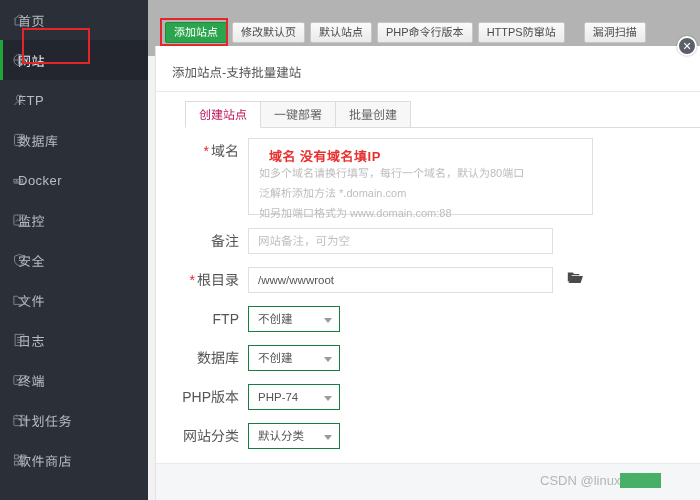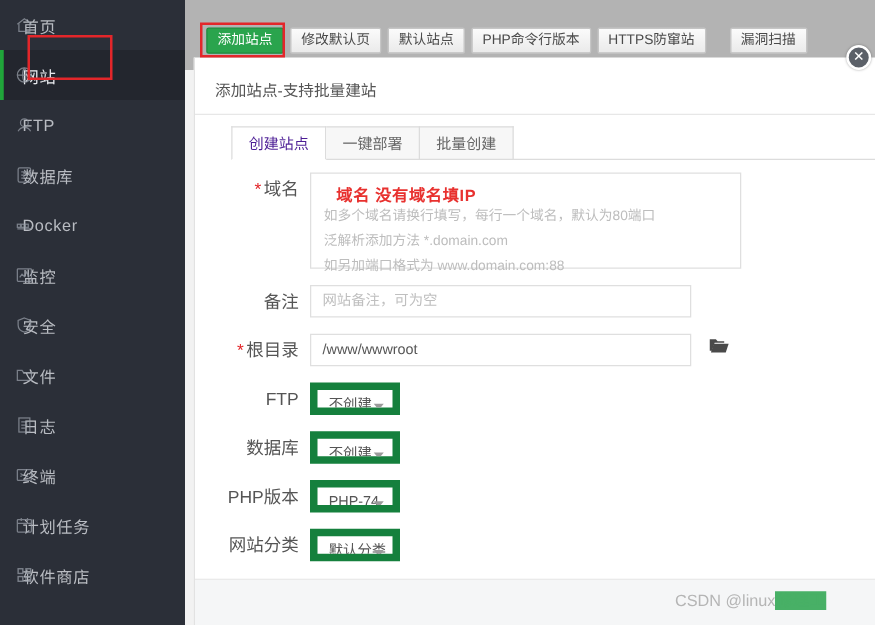--- a/index.html
+++ b/index.html
@@ -164,21 +164,21 @@
     color: #666;
     background: #f7f7f7;
     border: 1px solid #dcdcdc;
     border-left: none;
     box-sizing: border-box;
     white-space: nowrap;
   }
   .tab:first-child { border-left: 1px solid #dcdcdc; }
   .tab.active {
     background: #ffffff;
-    color: #4c1d95;
+    color: #be185d;
     border-bottom-color: #ffffff;
   }
   .tab-line {
     position: absolute;
     left: 29px; top: 81px;
     width: 516px; height: 1px;
     background: #dcdcdc;
     z-index: 1;
   }
 
@@ -232,22 +232,22 @@
     box-sizing: border-box;
     padding: 0 9px;
     font-size: 11.5px;
     color: #555;
     line-height: 24px;
   }
   .input.ph { color: #bfbfbf; }
 
   .select {
     position: relative;
-    width: 72px; height: 26px;
-    border: 6px solid #15803d;
+    width: 92px; height: 26px;
+    border: 1px solid #15803d;
     background: #fff;
     box-sizing: border-box;
     padding: 0 20px 0 9px;
     font-size: 11.5px;
     color: #555;
     line-height: 24px;
     white-space: nowrap;
     overflow: hidden;
   }
   .caret {

